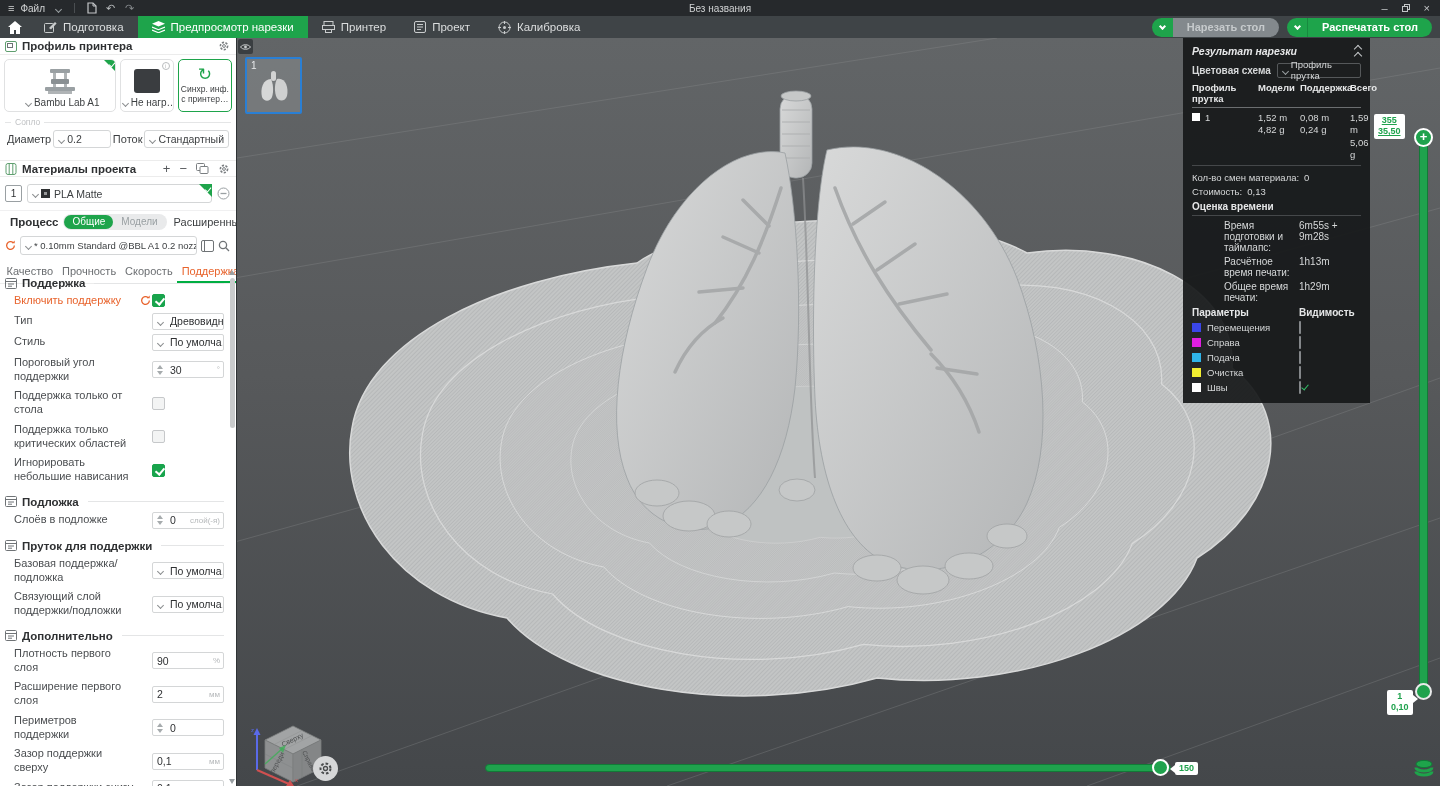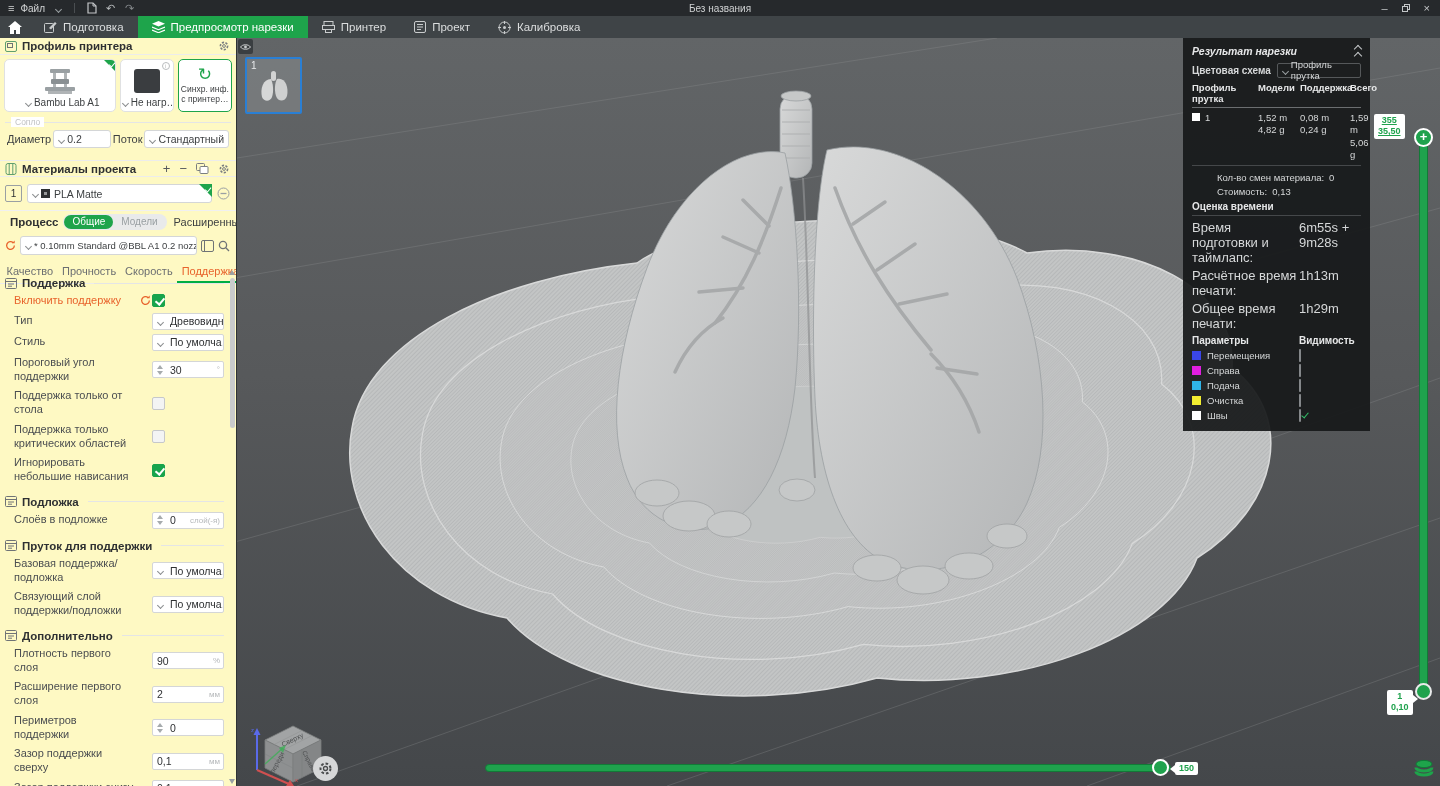--- a/index.html
+++ b/index.html
@@ -29,21 +29,21 @@
   .tab svg { flex:none; }
   .tab-actions { margin-left:auto; display:flex; align-items:center; gap:8px; padding-right:8px; }
   .split-btn { height:19px; border-radius:10px; overflow:hidden; display:flex; align-items:stretch; font-size:11px; }
   .split-chev { width:21px; background:#1ea44b; display:flex; align-items:center; justify-content:center; }
   .split-chev .wchev { width:5px; height:5px; border-left:2px solid #fff; border-bottom:2px solid #fff; transform:rotate(-45deg); margin-top:-2px; }
   .split-label { display:flex; align-items:center; padding:0 14px; font-weight:bold; }
   .split-btn.disabled .split-label { background:#83898d; color:#c6cacc; }
   .split-btn.primary .split-label { background:#1ea44b; color:#fff; }
 
   
-  #leftpanel { position:absolute; left:0; top:38px; width:237px; height:748px; background:#fef9c3; overflow:hidden; border-right:1px solid #2e3234; }
+  #leftpanel { position:absolute; left:0; top:38px; width:237px; height:748px; background:#ffffff; overflow:hidden; border-right:1px solid #2e3234; }
   .phead { display:flex; align-items:center; gap:5px; height:17px; padding:0 6px 0 5px; border-bottom:1px solid #ececec; }
   .phead .ptitle { font-size:11.5px; font-weight:bold; color:#2e3032; flex:1; }
   .phead svg { flex:none; }
   .hicons { display:flex; align-items:center; gap:9px; color:#6f7376; }
   .hicons .tchar { font-size:13px; line-height:12px; color:#56595c; }
 
   .cards { display:flex; gap:4px; padding:4px 4px 2px 4px; }
   .card { position:relative; border:1px solid #e0e1e2; border-radius:5px; background:#fff; height:53px; display:flex; flex-direction:column; align-items:center; justify-content:flex-end; overflow:hidden; }
   .card.printer { width:114px; }
   .card.plate { width:54px; }
@@ -125,24 +125,24 @@
   .r-title-row { display:flex; align-items:center;font-style:italic; }
   .r-title { font-size:10.5px; font-weight:bold; color:#e6e7e8; flex:1; padding:2px 0 4px 0; }
   .r-sep { height:1px; background:#45484a; margin:2px 0 4px 0; }
   .r-row { display:flex; align-items:center; padding:1.5px 0; }
   .r-combo { display:flex; align-items:center; height:15px; border:1px solid #55585a; border-radius:2px; flex:1; margin-left:6px; color:#d6d8d9; font-size:9.5px; }
   .r-combo .chev { border-color:#9aa0a3; }
   .rt-head { display:grid; grid-template-columns:66px 42px 50px 1fr; font-weight:bold; font-size:9.5px; color:#e6e7e8; padding:3px 0 3px 0; border-bottom:1px solid #6b6e70; }
   .rt-row { display:grid; grid-template-columns:66px 42px 50px 1fr; font-size:9.5px; padding:4px 0 2px 0; line-height:1.3; }
   .rt-name { display:flex; align-items:flex-start; gap:5px; }
   .rt-swatch { width:8px; height:8px; margin-top:1px; flex:none; }
-  .r-kv { font-size:9.5px; padding:1.5px 0;margin-left:25px; }
+  .r-kv { font-size:9.5px; padding:1.5px 0; }
   .r-kv .v { margin-left:5px; }
   .r-sec-title { font-weight:bold; font-size:10px; color:#e6e7e8; padding:3px 0; border-bottom:1px solid #45484a; margin-bottom:2px; }
-  .tr-row { display:flex; font-size:13px; padding:1.5px 0; }
+  .tr-row { display:flex; font-size:10px; padding:1.5px 0;margin-left:32px; }
   .tr-row .l { flex:1; }
   .tr-row .v { width:62px; }
   .leg-head { display:flex; font-weight:bold; font-size:10px; color:#e6e7e8; padding:3px 0 2px 0; }
   .leg-head .l { flex:1; } .leg-head .v { width:62px; }
   .leg-row { display:flex; align-items:center; padding:2px 0; }
   .leg-row .sw { width:9px; height:9px; flex:none; margin-right:6px; }
   .leg-row .l { flex:1; font-size:9.5px; }
   .leg-row .v { width:62px; }
   .leg-cb { width:11px; height:11px; background:#6f7274; border:1px solid #84878a; border-radius:2px; position:relative; }
   .leg-cb.on { background:#585b5d; }
@@ -254,20 +254,34 @@
               <circle cx="6.5" cy="6.5" r="1.5" fill="#c9cccd"></circle>
               <line x1="6.5" y1="0" x2="6.5" y2="3" stroke="#c9cccd"></line>
               <line x1="6.5" y1="10" x2="6.5" y2="13" stroke="#c9cccd"></line>
               <line x1="0" y1="6.5" x2="3" y2="6.5" stroke="#c9cccd"></line>
               <line x1="10" y1="6.5" x2="13" y2="6.5" stroke="#c9cccd"></line>
             </svg>
           </span>
           <span>Калибровка</span>
         </div>
       </div>
+    <div class="tab-actions">
+      <div class="split-btn disabled">
+        <span class="split-chev">
+            <i class="wchev"></i>
+          </span>
+        <span class="split-label">Нарезать стол</span>
+      </div>
+      <div class="split-btn primary">
+        <span class="split-chev" style="border-right:1px solid #178a3f;">
+            <i class="wchev"></i>
+          </span>
+        <span class="split-label">Распечатать стол</span>
+      </div>
+    </div>
   </div>
 
   <div id="leftpanel">
 
     <div class="phead">
       <svg width="12" height="11" viewBox="0 0 12 11">
           <rect x="0.5" y="0.5" width="11" height="10" rx="1.5" fill="none" stroke="#5f9f6f"></rect>
           <rect x="2.5" y="2.5" width="5" height="4" fill="none" stroke="#6f7376"></rect>
         </svg>
       <span class="ptitle">Профиль принтера</span>

